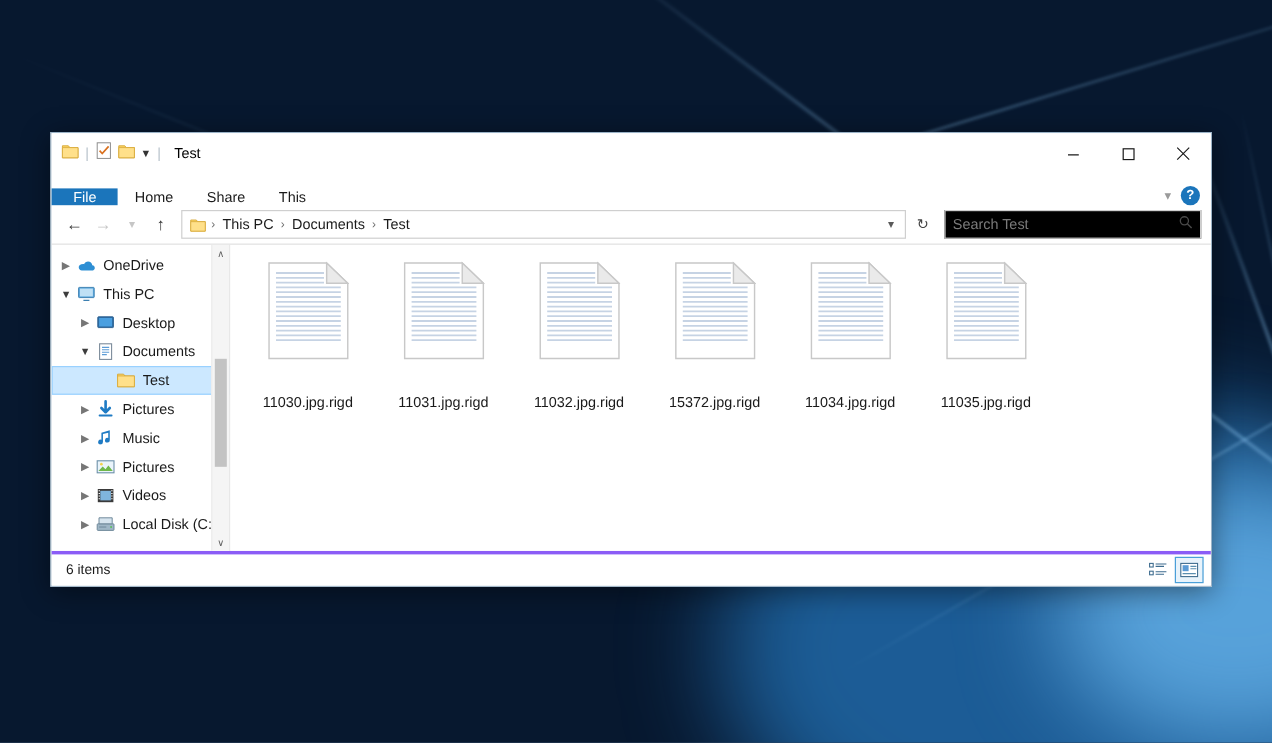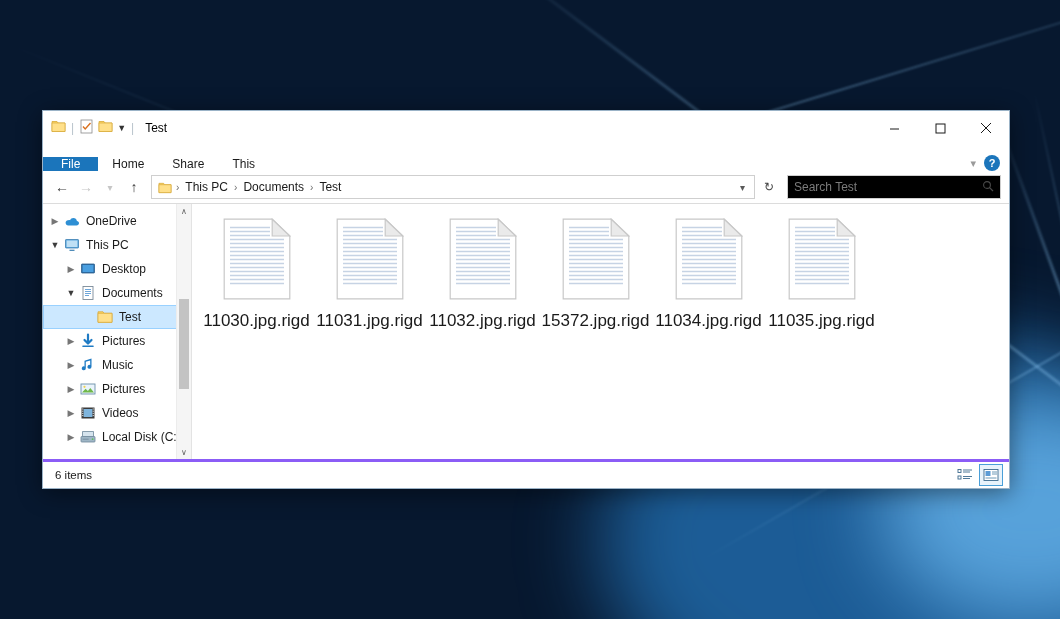--- a/index.html
+++ b/index.html
@@ -59,21 +59,21 @@
   .chev{width:16px;text-align:center;color:#767676;font-size:9px;flex:none;}
   .chev.open{color:#3c3c3c;}
   .nicon{width:18px;display:flex;align-items:center;justify-content:center;flex:none;}
   .sb-scroll{position:absolute;right:0;top:0;width:14px;height:100%;background:#f5f5f5;border-left:1px solid #ececec;}
   .sb-arrow{height:14px;display:flex;align-items:center;justify-content:center;color:#606060;font-size:8px;}
   .sb-thumb{position:absolute;left:2px;width:10px;top:95px;height:90px;background:#c3c3c3;}
   
   .content{flex:1;background:#fff;position:relative;overflow:hidden;}
   .grid{display:flex;flex-wrap:wrap;padding:8px 0 0 8px;gap:0;}
   .tile{width:113px;height:118px;display:flex;flex-direction:column;align-items:center;padding-top:6px;}
-  .fname{font-size:17px;color:#1a1a1a;margin-top:7px;white-space:nowrap;}
+  .fname{font-size:12px;color:#1a1a1a;margin-top:23px;white-space:nowrap;}
   
   .statusbar{height:26px;border-top:3px solid #8b5cf6;background:#fff;display:flex;align-items:center;
     padding:0 6px;flex:none;}
   .status-text{font-size:11.5px;color:#1a1a1a;margin-left:6px;}
   .viewbtns{margin-left:auto;display:flex;gap:3px;align-items:center;}
   .viewbtn{width:22px;height:20px;display:flex;align-items:center;justify-content:center;}
   .viewbtn.active{border:1px solid #4a9fd8;background:#e8f3fb;}
 </style>
 </head>
 <body>

